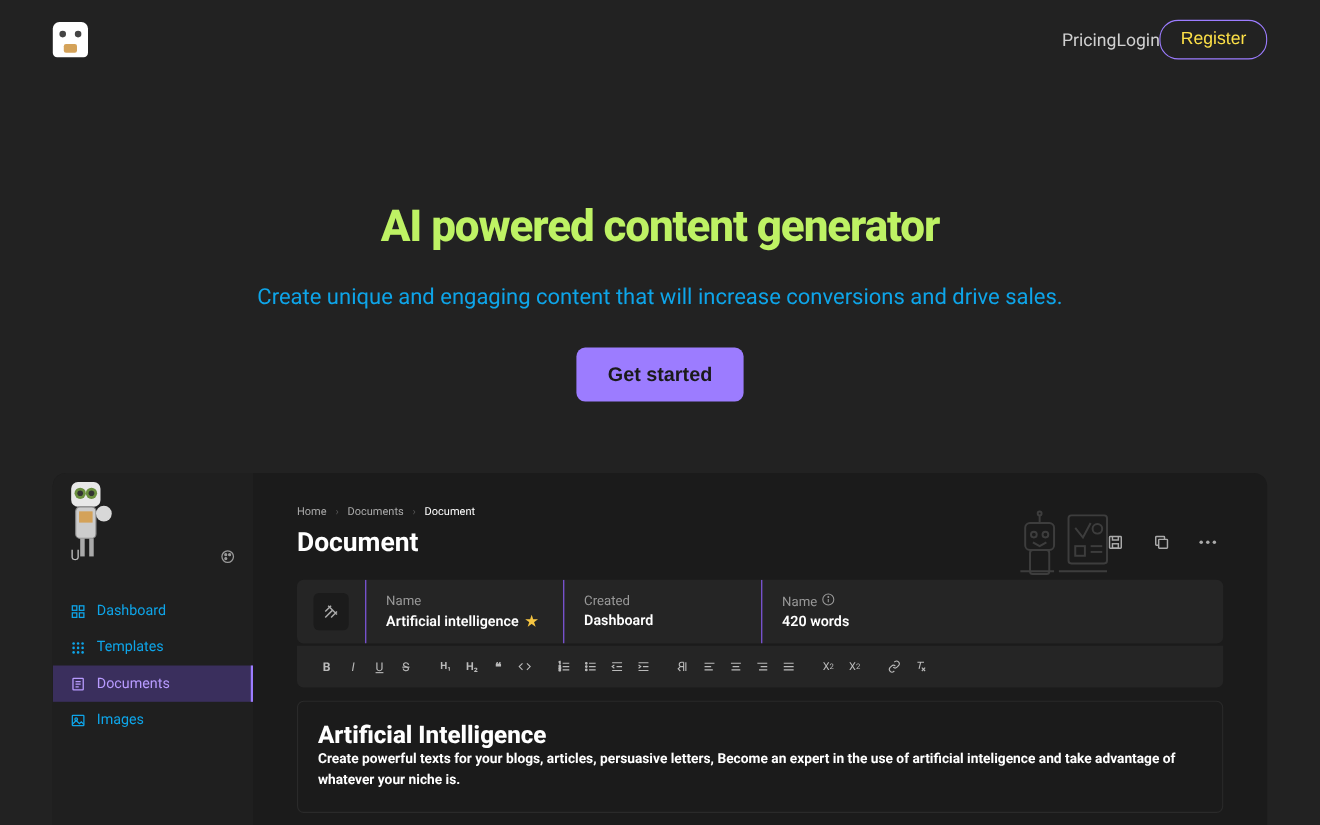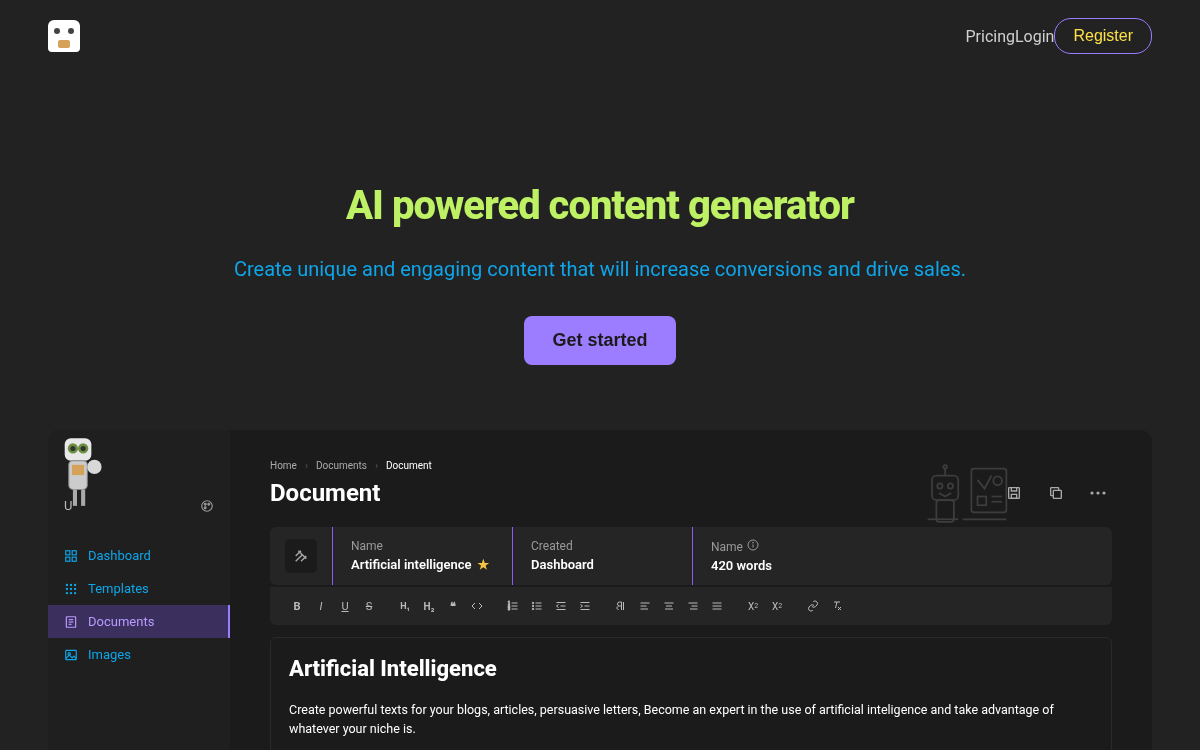--- a/index.html
+++ b/index.html
@@ -272,23 +272,23 @@
       padding: 18px 18px;
       margin-top: 12px;
     }
     .editor h2 {
       font-size: 22px;
       font-weight: 800;
       color: #fff;
     }
     .editor p {
       font-size: 12.5px;
-      font-weight: 400;
+      font-weight: 700;
       color: #fff;
-      margin-top: 19px;
+      margin-top: 0;
       line-height: 1.55;
     }
     .illustration {
       position: absolute;
       right: 140px;
       top: 28px;
       width: 90px;
       height: 70px;
       opacity: 0.6;
     }

